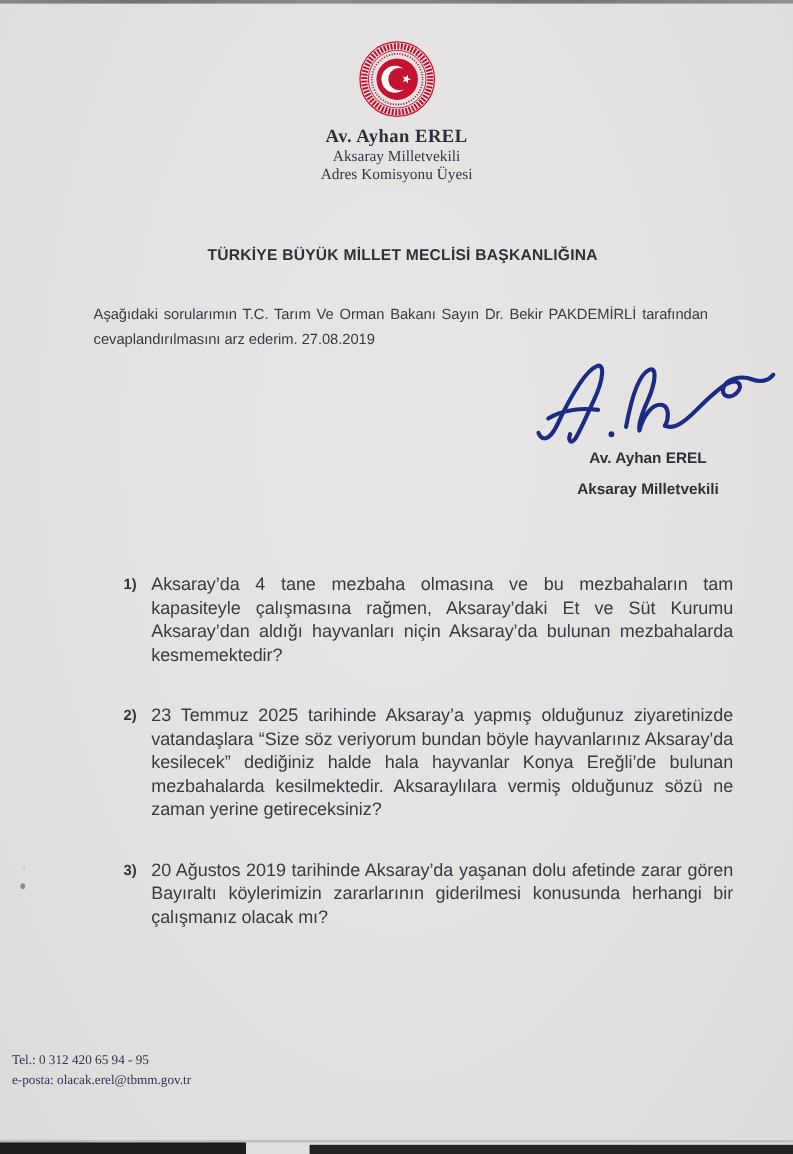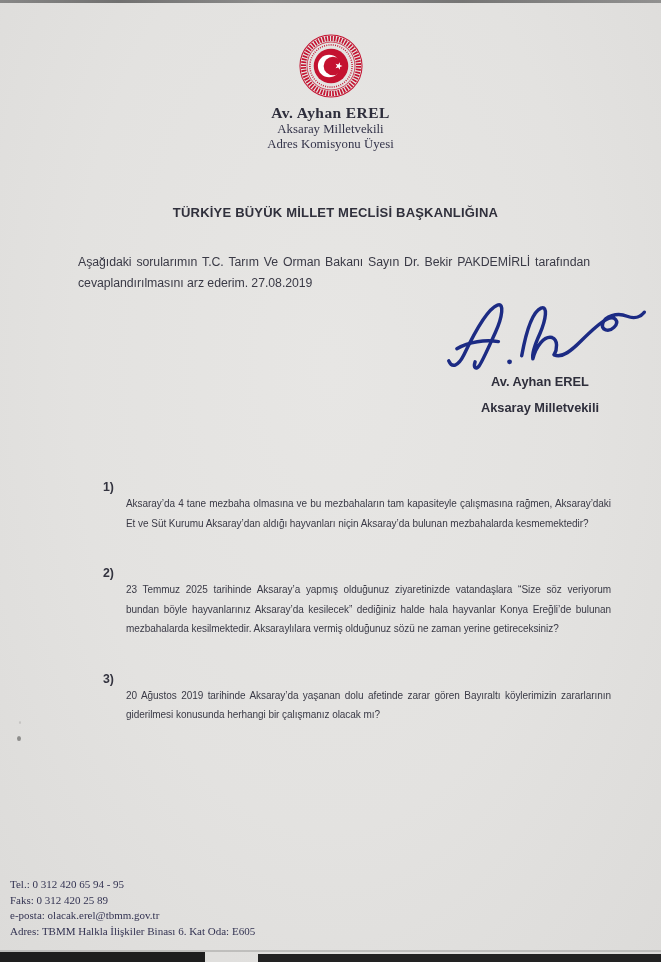--- a/index.html
+++ b/index.html
@@ -40,21 +40,21 @@
   
   .sig-block{position:absolute;top:297px;left:428px;width:224px;text-align:center;}
   .sig-svg{width:212px;height:76px;display:block;margin-left:10px;}
   .sig-name{font-weight:bold;font-size:12.8px;color:#2f2f3c;margin-top:1px;}
   .sig-title{font-weight:bold;font-size:12.8px;color:#2f2f3c;margin-top:11px;}
 
   
   .questions{position:absolute;top:478px;left:103px;width:508px;}
   .question{display:flex;margin-bottom:31px;}
   .q-num{width:23px;flex-shrink:0;font-weight:bold;font-size:12.3px;line-height:19.5px;color:#33333f;}
-  .q-text{flex:1;font-size:10px;line-height:19.5px;text-align:justify;letter-spacing:-.05px;color:#3a3a46;margin-top:16px;}
+  .q-text{flex:1;font-size:15px;line-height:19.5px;text-align:justify;letter-spacing:-.05px;color:#3a3a46;}
 
   
   .footer{position:absolute;left:10px;top:877px;
     font-family:"Liberation Serif", serif;font-size:11px;line-height:15.5px;color:#333352;}
 </style>
 </head>
 <body>
 
 <div class="page">
 
@@ -102,23 +102,21 @@
       <div class="q-text">23 Temmuz 2025 tarihinde Aksaray’a yapmış olduğunuz ziyaretinizde vatandaşlara “Size söz veriyorum bundan böyle hayvanlarınız Aksaray’da kesilecek” dediğiniz halde hala hayvanlar Konya Ereğli’de bulunan mezbahalarda kesilmektedir. Aksaraylılara vermiş olduğunuz sözü ne zaman yerine getireceksiniz?</div>
     </div>
     <div class="question">
       <div class="q-num">3)</div>
       <div class="q-text">20 Ağustos 2019 tarihinde Aksaray’da yaşanan dolu afetinde zarar gören Bayıraltı köylerimizin zararlarının giderilmesi konusunda herhangi bir çalışmanız olacak mı?</div>
     </div>
   </div>
 
   <div class="footer">
     <div>Tel.:  0 312 420 65 94 - 95</div>
-    <div>Faks: 0 312 420 25 89</div>
     <div>e-posta: olacak.erel@tbmm.gov.tr</div>
-    <div>Adres: TBMM Halkla İlişkiler Binası 6. Kat Oda: E605</div>
   </div>
 
   <div class="scan-speck"></div>
   <div class="scan-bottom-line"></div>
   <div class="scan-bottom-bar"></div>
   <div class="scan-bottom-bar2"></div>
 
 </div>
 
 </body></html>

